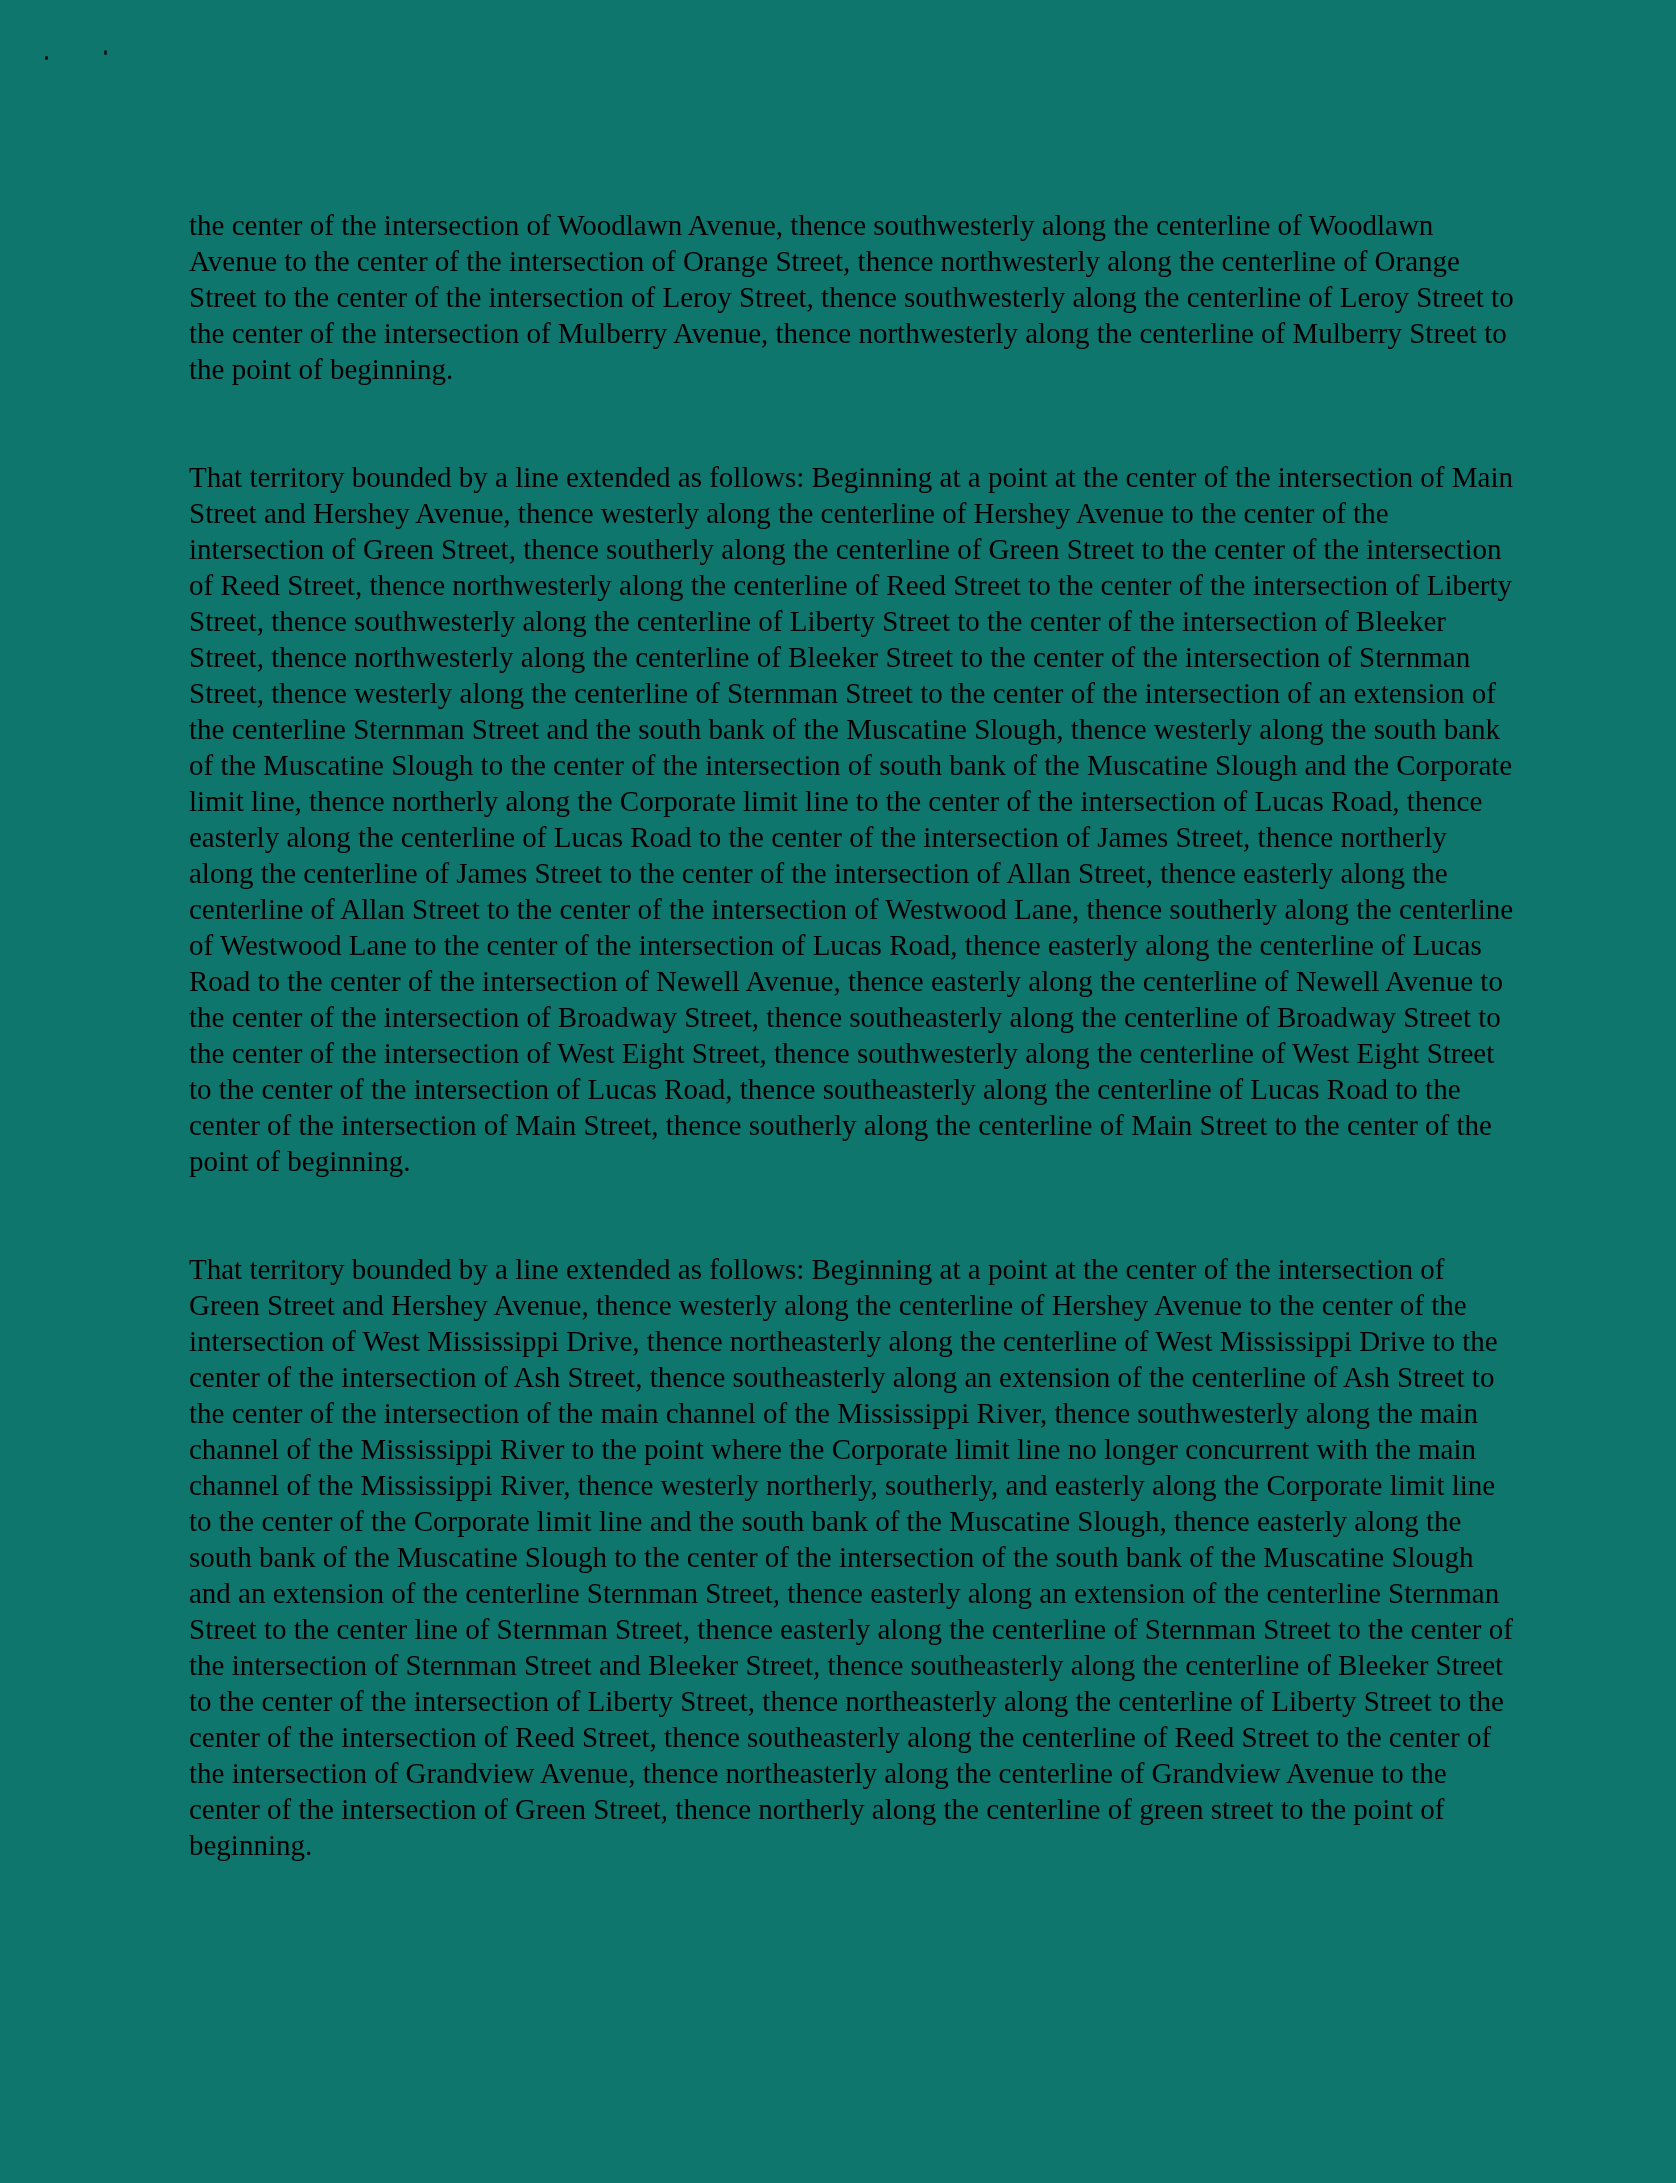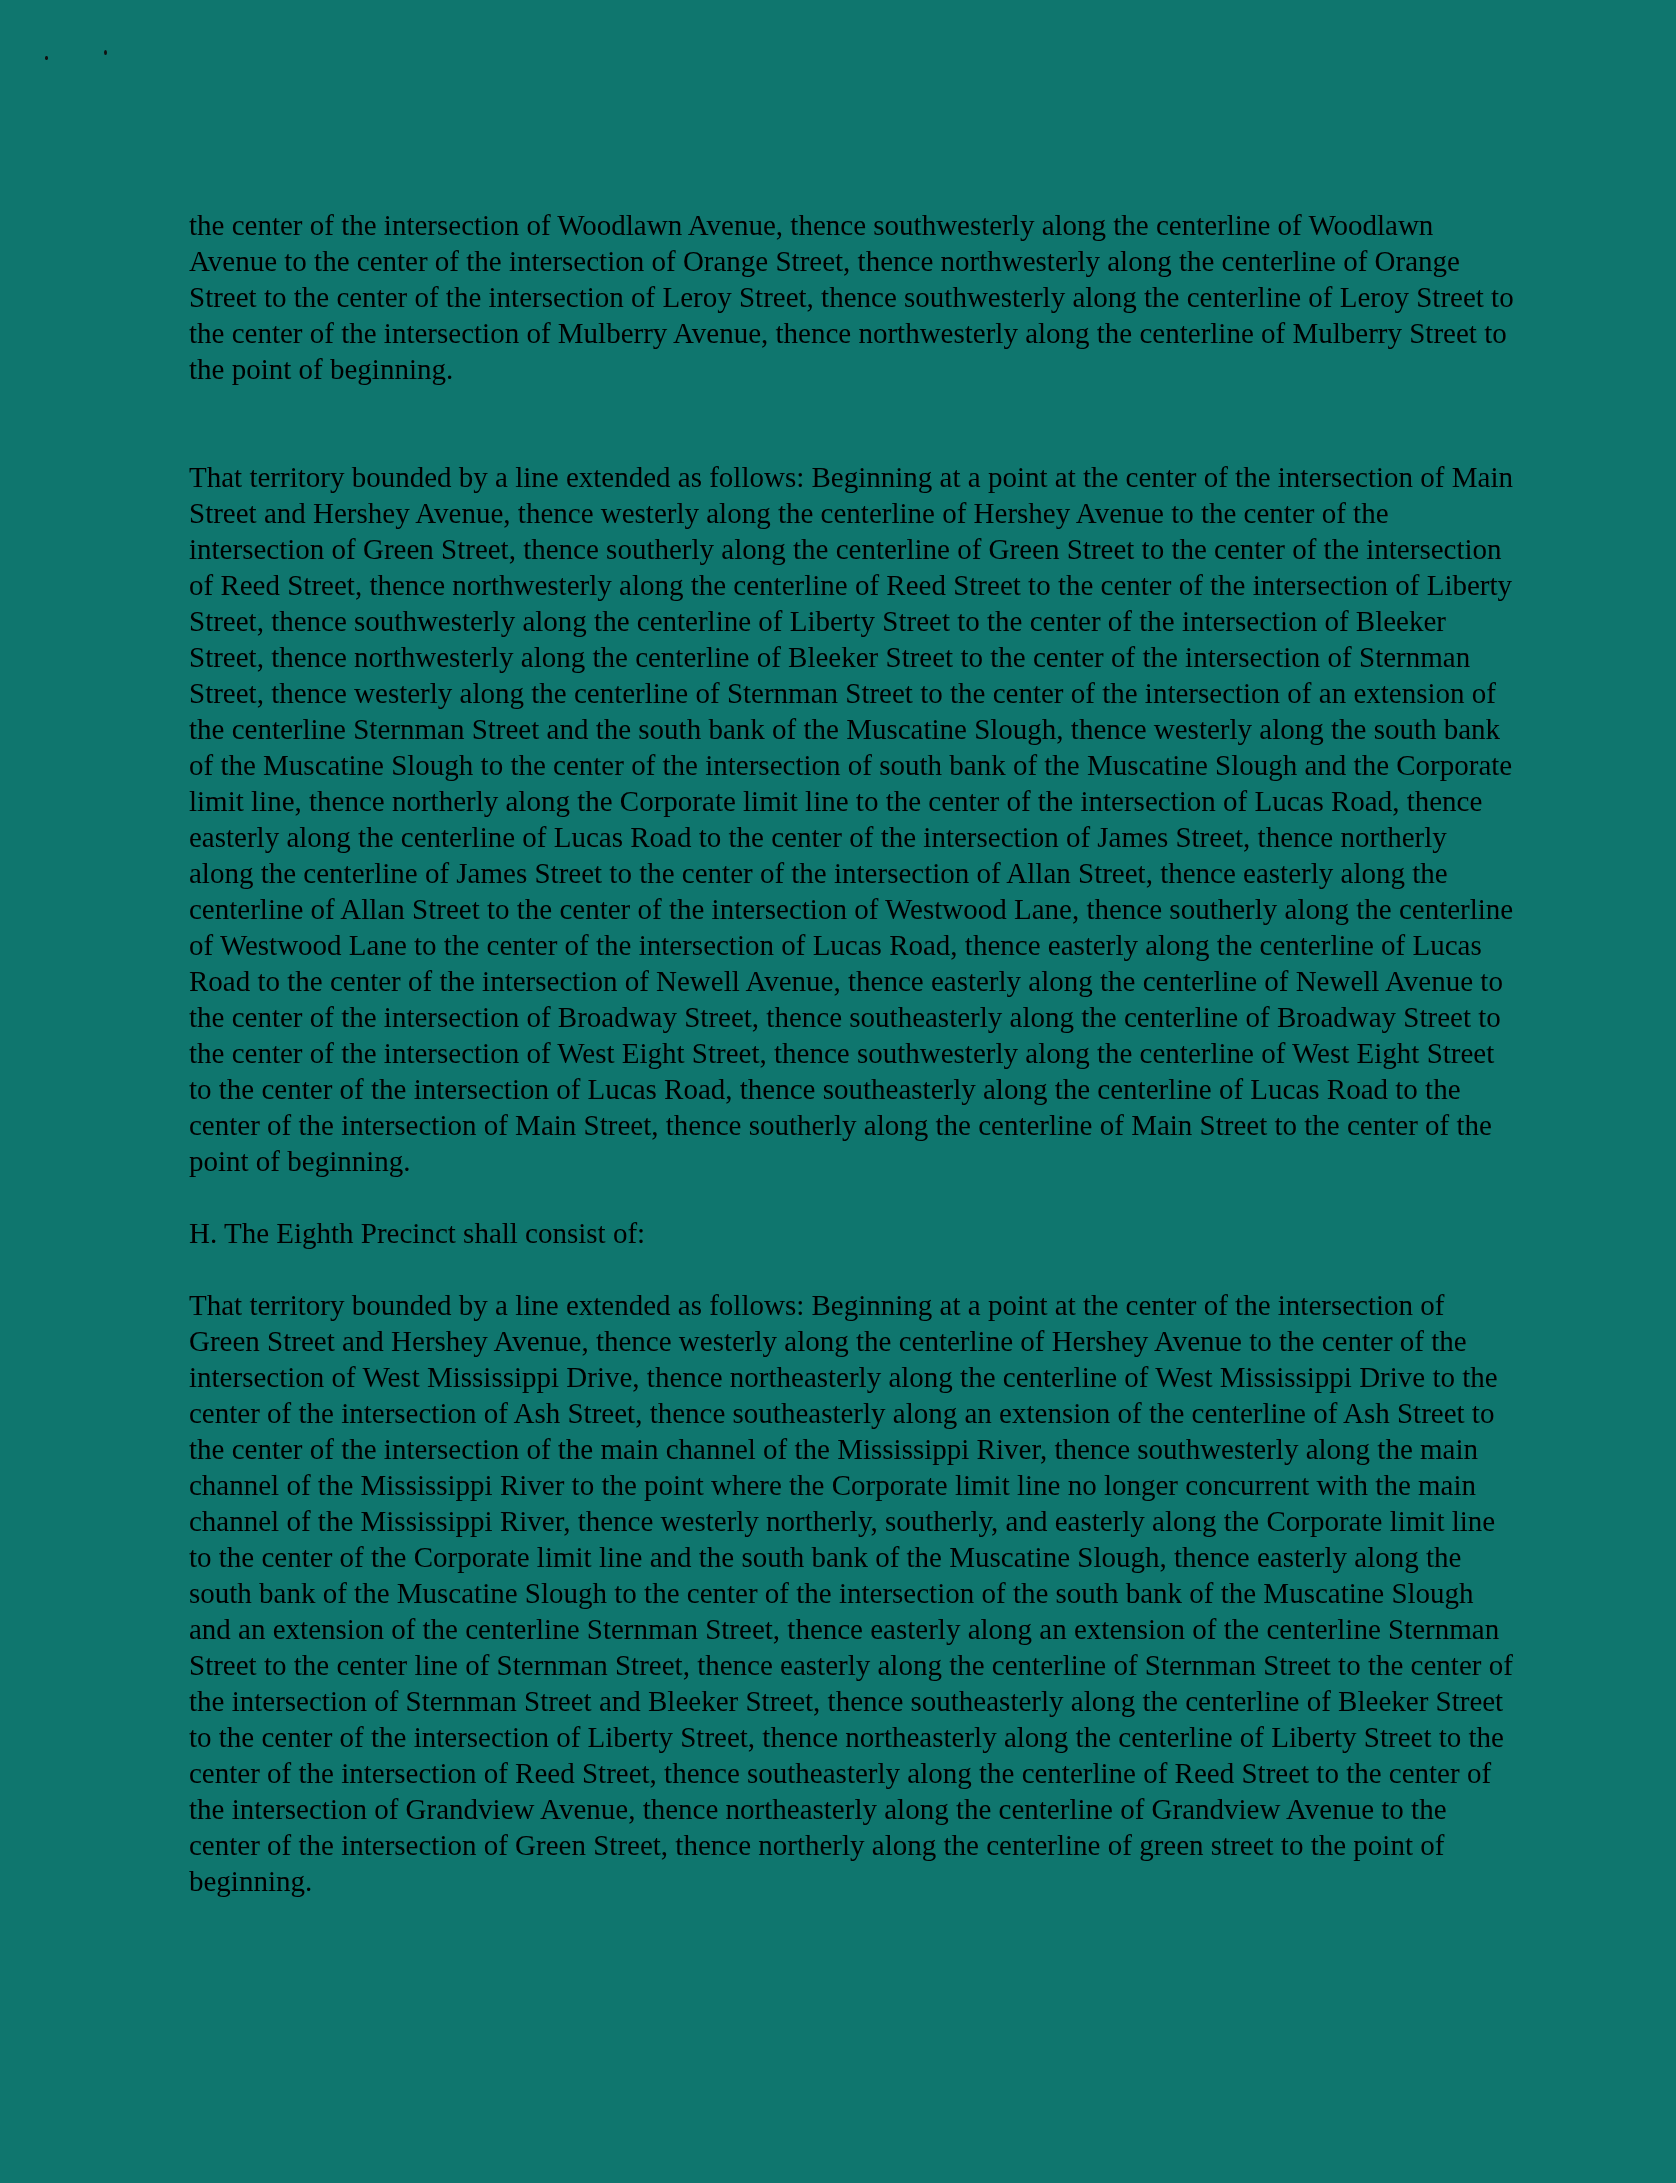--- a/index.html
+++ b/index.html
@@ -19,18 +19,17 @@
 <div class="page">
   <span class="speck speck1"></span>
   <span class="speck speck2"></span>
 
   <div class="content">
     <p class="para">the center of the intersection of Woodlawn Avenue, thence southwesterly along the centerline of Woodlawn Avenue to the center of the intersection of Orange Street, thence northwesterly along the centerline of Orange Street to the center of the intersection of Leroy Street, thence southwesterly along the centerline of Leroy Street to the center of the intersection of Mulberry Avenue, thence northwesterly along the centerline of Mulberry Street to the point of beginning.</p>
     <div class="gap"></div>
     <div class="gap"></div>
     <p class="para">That territory bounded by a line extended as follows:  Beginning at a point at the center of the intersection of Main Street and Hershey Avenue, thence westerly along the centerline of Hershey Avenue to the center of the intersection of Green Street, thence southerly along the centerline of Green Street to the center of the intersection of Reed Street, thence northwesterly along the centerline of Reed Street to the center of the intersection of Liberty Street, thence southwesterly along the centerline of Liberty Street to the center of the intersection of Bleeker Street, thence northwesterly along the centerline of Bleeker Street to the center of the intersection of Sternman Street, thence westerly along the centerline of Sternman Street to the center of the intersection of an extension of the centerline Sternman Street and the south bank of the Muscatine Slough, thence westerly along the south bank of the Muscatine Slough to the center of the intersection of south bank of the Muscatine Slough and the Corporate limit line, thence northerly along the Corporate limit line to the center of the intersection of Lucas Road, thence easterly along the centerline of Lucas Road to the center of the intersection of James Street, thence northerly  along the centerline of James Street to the center of the intersection of Allan Street, thence easterly along the centerline of Allan Street to the center of the intersection of Westwood Lane, thence southerly along the centerline of Westwood Lane to the center of the intersection of Lucas Road, thence easterly along the centerline of Lucas Road to the center of the intersection of Newell Avenue, thence easterly along the centerline of Newell Avenue to the center of the intersection of Broadway Street, thence southeasterly along the centerline of Broadway Street to the center of the intersection of West Eight Street, thence southwesterly along the centerline of West Eight Street to the center of the intersection of Lucas Road, thence southeasterly along the centerline of Lucas Road to the center of the intersection of Main Street, thence southerly along the centerline of Main Street to the center of the point of beginning.</p>
     <div class="gap"></div>
-    <p class="para">H. The Eighth Precinct shall consist of:</p>
     <div class="gap"></div>
     <p class="para">That territory bounded by a line extended as follows:  Beginning at a point at the center of the intersection of Green Street and Hershey Avenue, thence westerly along the centerline of Hershey Avenue to the center of the intersection of West Mississippi Drive,  thence northeasterly along the centerline of West Mississippi Drive to the center of the intersection of  Ash Street, thence southeasterly along an extension of the centerline of Ash Street to the center of the intersection of the main channel of the Mississippi River, thence southwesterly along the main channel of the Mississippi River to the point where the Corporate limit line no longer concurrent with the main channel of the Mississippi River, thence westerly northerly, southerly, and easterly along the Corporate limit line to the center of the Corporate limit line and the south bank of the Muscatine Slough, thence easterly along the south bank of the Muscatine Slough to the center of the intersection of the south bank of the Muscatine Slough and an extension of the centerline Sternman Street, thence easterly along an extension of the centerline Sternman Street to the center line of Sternman Street, thence easterly along the centerline of Sternman Street to the center of the intersection of Sternman Street and Bleeker Street, thence southeasterly along the centerline of Bleeker Street to the center of the intersection of Liberty Street, thence northeasterly along the centerline of Liberty Street to the center of the intersection of Reed Street, thence southeasterly along the centerline of Reed Street to the center of the intersection of Grandview Avenue, thence northeasterly along the centerline of Grandview Avenue to the center of the intersection of Green Street, thence northerly along the centerline of green street to the point of beginning.</p>
   </div>
 </div>
 
 
 </body></html>

